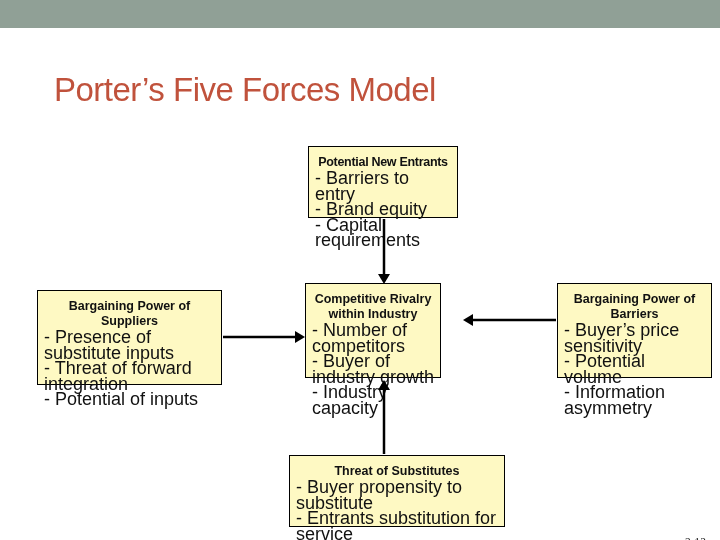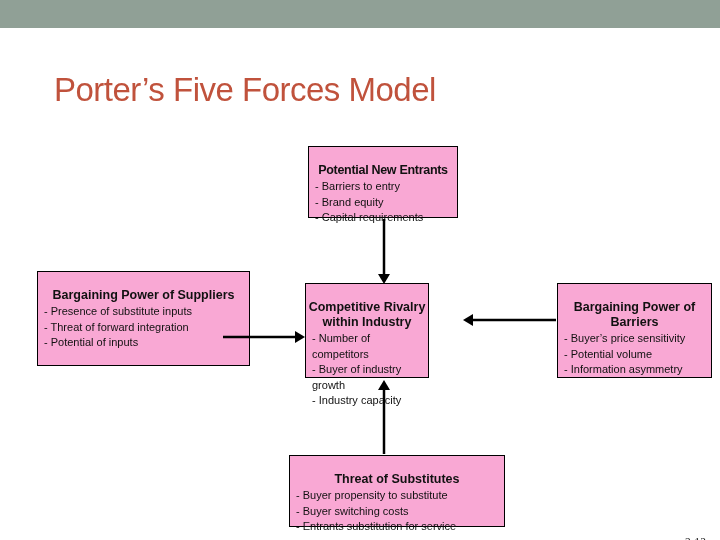--- a/index.html
+++ b/index.html
@@ -24,40 +24,40 @@
     margin:16px;
     font-size:33px; line-height:36px; font-weight:400;
     letter-spacing:-0.5px;
     color:var(--title,#c0523c);
     white-space:nowrap;
   }
   .box {
     position:absolute;
     box-sizing:border-box;
     border:1.5px solid var(--border,#000000);
-    background:#f9a8d4;
+    background:#fef9c3;
     color:var(--text,#111111);
-    padding-top:16px;
+    padding-top:8px;
   }
   .box-title {
     font-weight:bold;
     font-size:12.5px; line-height:15px;
     text-align:center;
     padding:0 2px;
     white-space:normal;
   }
   .box-items {
     list-style:none;
     margin:1px 0 0 0;
     padding:0 3px 0 6px;
-    font-size:11px; line-height:15.5px;
+    font-size:18px; line-height:15.5px;
   }
   #box-top    { left:308px; top:146px; width:150px; height:72px; }
-  #box-left   { left:37px;  top:271px; width:213px; height:95px; }
-  #box-center { left:305px; top:283px; width:124px; height:95px; }
+  #box-left   { left:37px;  top:290px; width:185px; height:95px; }
+  #box-center { left:305px; top:283px; width:136px; height:95px; }
   #box-right  { left:557px; top:283px; width:155px; height:95px; }
   #box-bottom { left:289px; top:455px; width:216px; height:72px; }
   #box-top .box-title { letter-spacing:-0.3px; }
   .arrow-layer {
     position:absolute; left:0; top:0;
     width:720px; height:540px;
     pointer-events:none;
   }
   .page-number {
     position:absolute; right:14px; top:536px;
@@ -109,21 +109,20 @@
           <li>- Buyer’s price sensitivity</li>
           <li>- Potential volume</li>
           <li>- Information asymmetry</li>
         </ul>
     </div>
 
     <div class="box" id="box-bottom">
       <div class="box-title">Threat of Substitutes</div>
       <ul class="box-items">
           <li>- Buyer propensity to substitute</li>
-          <li>- Buyer switching costs</li>
           <li>- Entrants substitution for service</li>
         </ul>
     </div>
 
     <svg class="arrow-layer" width="720" height="540" viewBox="0 0 720 540" xmlns="http://www.w3.org/2000/svg">
 
       <g>
         <line x1="384" y1="219" x2="384" y2="276" stroke="#000" stroke-width="2.5"></line>
         <polygon points="378,274 390,274 384,284" fill="#000"></polygon>
       </g>

